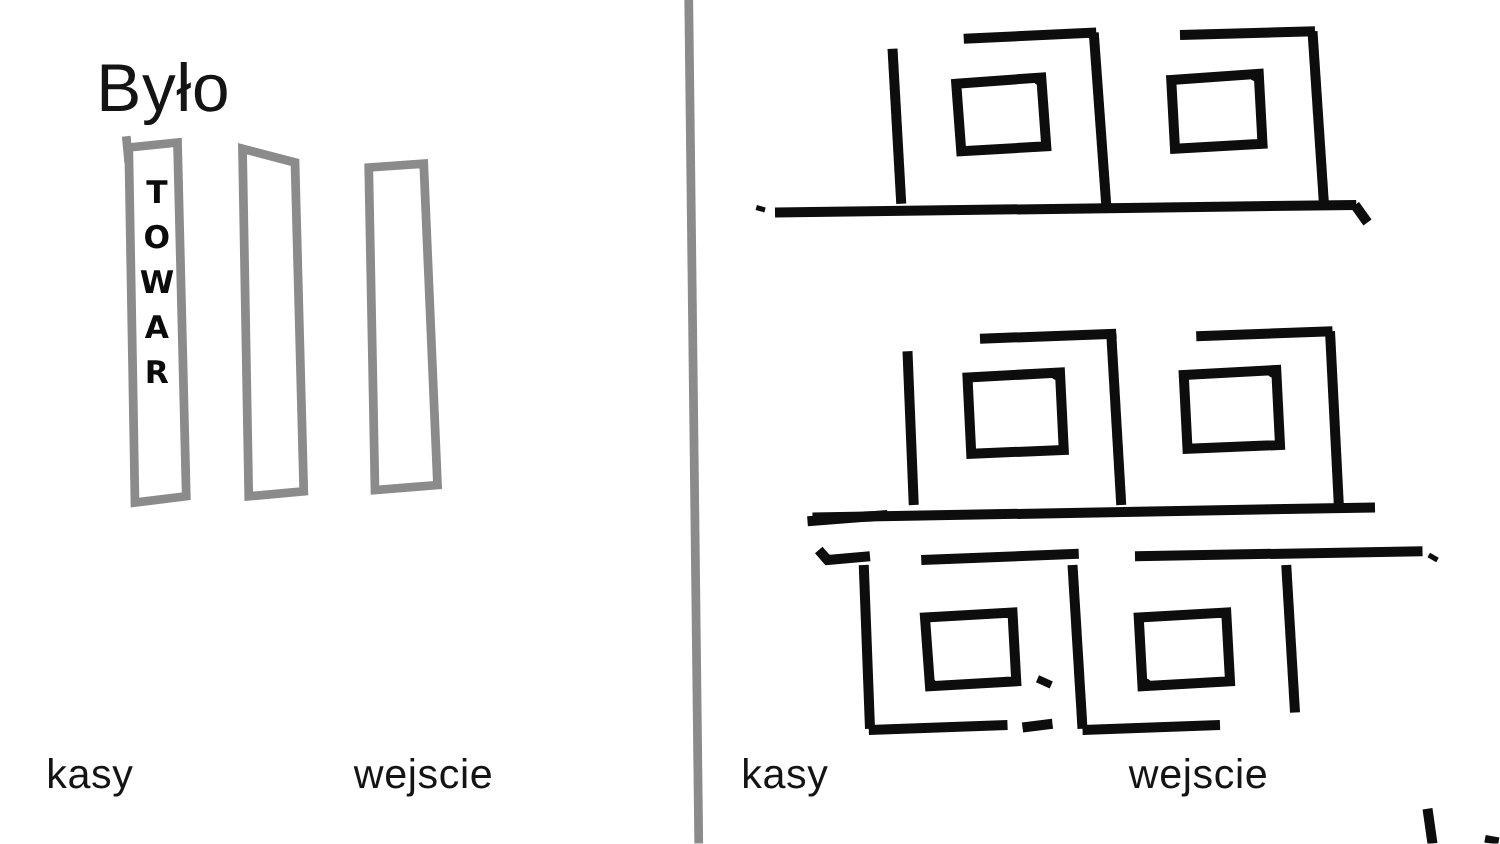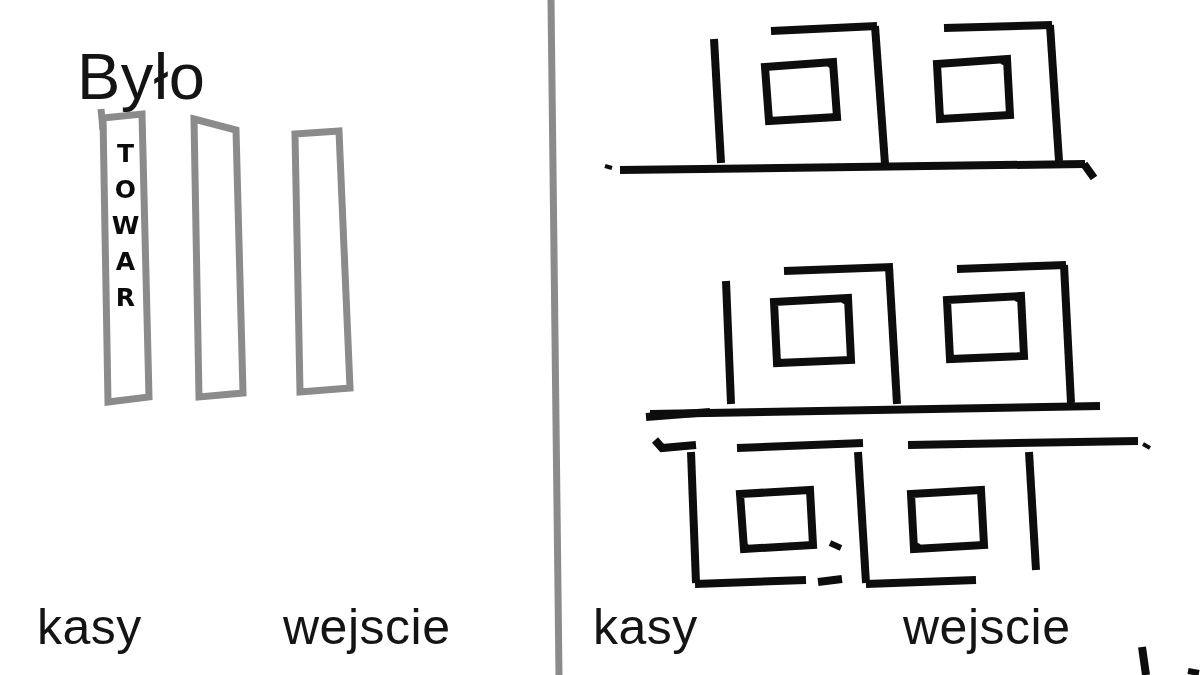--- a/index.html
+++ b/index.html
@@ -3,24 +3,24 @@
 <meta charset="utf-8">
 <style>
   html,body { margin:0; padding:0; background:#ffffff; }
   .stage {
     position:relative; width:1200px; height:675px;
     background:#ffffff; overflow:hidden;
     font-family:"Liberation Sans", sans-serif;
   }
   svg.sketch { position:absolute; left:0; top:0; width:1200px; height:675px; }
   .label {
-    position:absolute; color:#141414; font-size:50px; line-height:1;
+    position:absolute; color:#141414; font-size:33px; line-height:1;
     white-space:nowrap; letter-spacing:0.5px;
   }
-  .title { font-size:65px; }
+  .title { font-size:54px; }
   .towar {
     position:absolute; left:111px; top:139px;
     writing-mode:vertical-rl; text-orientation:upright;
     font-family:"DejaVu Sans", sans-serif; font-weight:700;
     font-size:25px; letter-spacing:7px; color:#0b0b0b;
   }
 </style>
 </head>
 <body>
 

